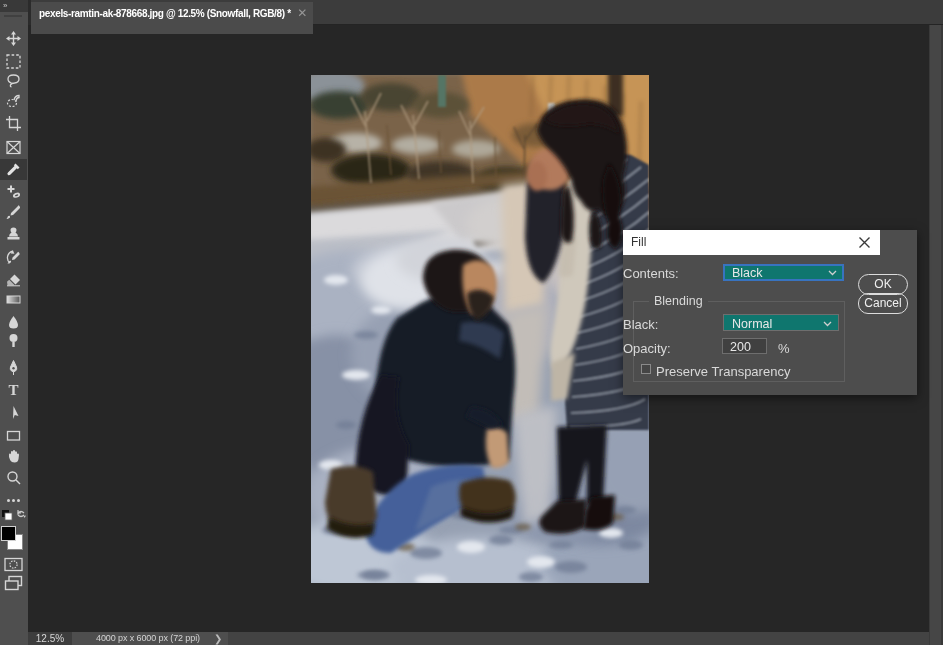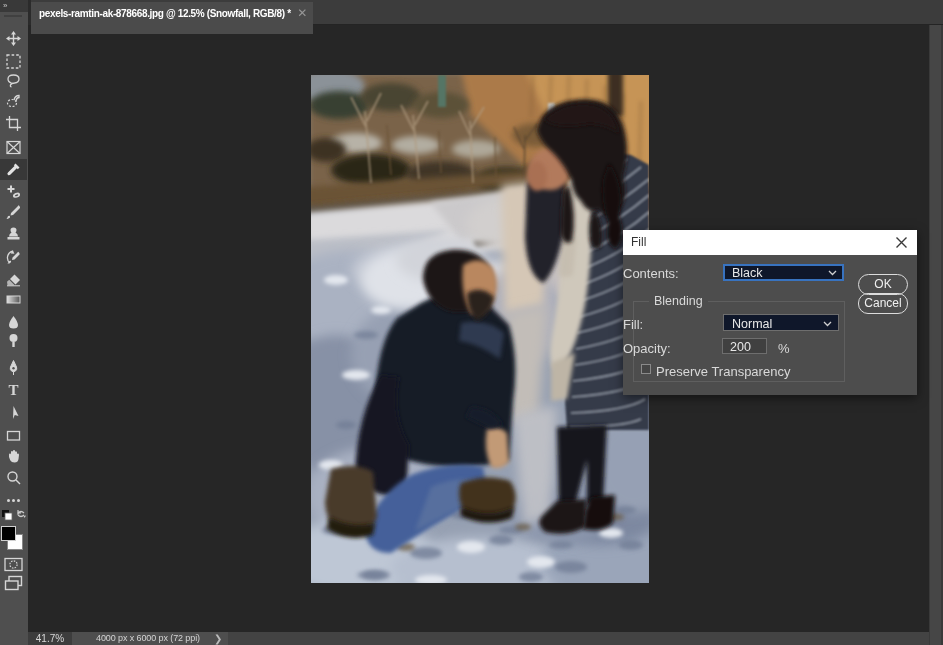--- a/index.html
+++ b/index.html
@@ -38,26 +38,26 @@
     font-size:9px; letter-spacing:-0.1px; line-height:13px; }
   #seg2 .dim { position:absolute; left:24px; }
   #seg2 .chv { position:absolute; left:142px; color:#bbb; font-size:10px; }
 
   
   #photo { left:311px; top:75px; width:338px; height:508px; }
 
   
   #dlg { left:623px; top:230px; width:294px; height:165px; background:#4d4d4d;
     box-shadow:0 3px 10px rgba(0,0,0,0.5); }
-  #dlgtitle { left:0; top:0; width:294px; height:25px; background:#fff; color:#333;
+  #dlgtitle { left:0; top:0; width:257px; height:25px; background:#fff; color:#333;
     font-size:12px; line-height:25px; }
   #dlgtitle .t { padding-left:8px; }
   #dlgtitle .x { position:absolute; right:8px; top:0px; color:#404040; font-size:14px; font-weight:400;}
   .lbl { position:absolute; color:#d9d9d9; font-size:13px; left:0; width:92px; text-align:left; }
-  .dd { position:absolute; background:#0f172a; border:1px solid #6e6e6e; color:#e8e8e8;
+  .dd { position:absolute; background:#0f766e; border:1px solid #6e6e6e; color:#e8e8e8;
     font-size:12.5px; }
   #ddContents { left:100px; top:34px; width:121px; height:17px; border:2px solid #3873c0; }
   #ddContents .vt { position:absolute; left:7px; top:1px; line-height:13px; }
   #ddMode { left:100px; top:84px; width:116px; height:17px; }
   #ddMode .vt { position:absolute; left:8px; top:2px; line-height:15px; }
   #opInput { position:absolute; left:99px; top:108px; width:45px; height:16px; background:#404040;
     border:1px solid #6e6e6e; color:#e8e8e8; font-size:12.5px; line-height:17px; padding-left:7px; }
   #fieldset { left:10px; top:71px; width:212px; height:81px; border:1px solid #5f5f5f; }
   #legend { left:26px; top:64px; background:#4d4d4d; padding:0 5px; color:#d9d9d9; font-size:12.5px; }
   .btn { position:absolute; left:235px; width:50px; height:21px; border:1px solid #dcdcdc;
@@ -197,21 +197,21 @@
 
     <svg class="abs" style="left:4px;top:575px" width="19" height="16" viewBox="0 0 19 16">
         <rect x="5" y="1.5" width="12.5" height="9" fill="none" stroke="#d6d6d6" stroke-width="1.4"></rect>
         <rect x="1.5" y="6" width="12.5" height="8.5" fill="#4f4f4f" stroke="#d6d6d6" stroke-width="1.4"></rect>
       </svg>
   </div>
   <div class="abs" id="status"></div>
   <div class="abs" id="dock"></div>
   <div class="abs" id="dockline"></div>
   <div class="abs" style="left:941px;top:25px;width:2px;height:620px;background:#393939;"></div>
-  <div class="abs" id="seg1">41.7%</div>
+  <div class="abs" id="seg1">12.5%</div>
   <div class="abs" id="seg2">
       <span class="dim">4000 px x 6000 px (72 ppi)</span>
       <span class="chv">❯</span>
     </div>
 
   <svg class="abs" id="photo" viewBox="0 0 338 508" width="338" height="508">
     <defs>
       <filter id="b6" x="-30%" y="-30%" width="160%" height="160%">
           <feGaussianBlur stdDeviation="6"></feGaussianBlur>
         </filter>
@@ -423,21 +423,21 @@
         </svg></div>
     <span class="lbl" style="top:36px;">Contents:</span>
     <div class="dd" id="ddContents">
         <span class="vt">Black</span>
         <svg width="9" height="6" viewBox="0 0 9 6" style="position:absolute;right:5px;top:4px">
           <path d="M1,1 L4.5,4.5 L8,1" stroke="#cfcfcf" stroke-width="1.3" fill="none"></path>
         </svg>
       </div>
     <div class="abs" id="fieldset"></div>
     <span class="abs" id="legend">Blending</span>
-    <span class="lbl" style="top:87px;">Fill:</span>
+    <span class="lbl" style="top:87px;">Black:</span>
     <div class="dd" id="ddMode">
         <span class="vt">Normal</span>
         <svg width="9" height="6" viewBox="0 0 9 6" style="position:absolute;right:6px;top:6px">
           <path d="M1,1 L4.5,4.5 L8,1" stroke="#cfcfcf" stroke-width="1.3" fill="none"></path>
         </svg>
       </div>
     <span class="lbl" style="top:111px;">Opacity:</span>
     <div id="opInput">200</div>
     <span class="lbl" style="left:155px; top:111px; width:auto; text-align:left;">%</span>
     <div id="chk"></div>

